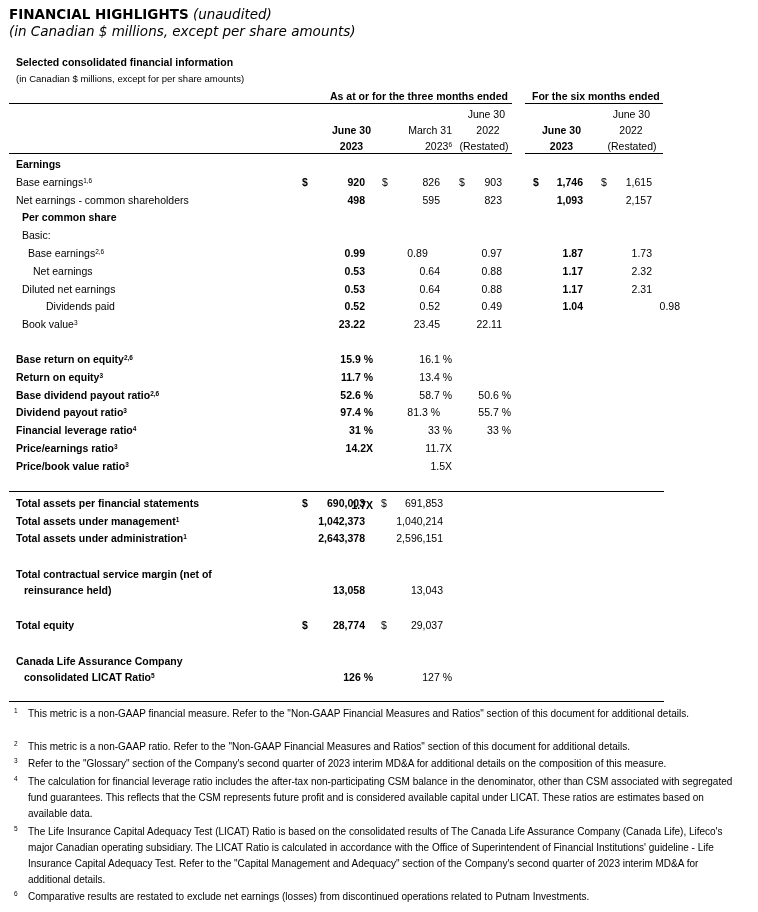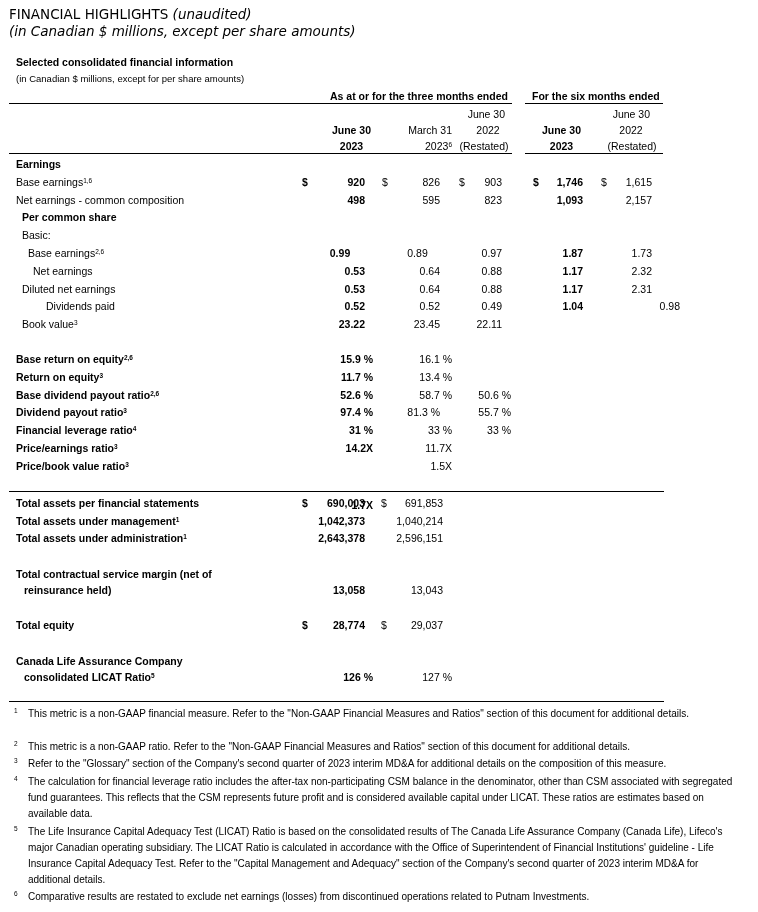--- a/index.html
+++ b/index.html
@@ -1,18 +1,18 @@
 <!DOCTYPE html>
 <html><head>
 <meta charset="utf-8">
 <style>
   html, body { margin: 0; padding: 0; background: #ffffff; }
   body { width: 758px; height: 912px; position: relative; overflow: hidden; color: #000; }
   .title { position: absolute; left: 9px; top: 6px; font-family: "DejaVu Sans", sans-serif; font-size: 13.5px; line-height: 17px; }
-  .title b { font-weight: normal; }
+  .title b { font-weight: bold; }
   .title i { font-style: italic; }
   .sub-title { position: absolute; left: 9px; top: 23px; font-family: "DejaVu Sans", sans-serif; font-size: 13.5px; font-style: italic; line-height: 17px; }
   .t { font-family: "Liberation Sans", sans-serif; font-size: 10.5px; position: absolute; white-space: nowrap; line-height: 13px; }
   .b { font-weight: bold; }
   .r { text-align: right; }
   .hr { position: absolute; height: 0; border-top: 1px solid #000; }
   sup { font-size: 6.5px; vertical-align: top; position: relative; top: -2px; }
   .fn { position: absolute; left: 14px; width: 722px; font-family: "Liberation Sans", sans-serif; font-size: 10px; line-height: 16px; }
   .fn .num { position: absolute; left: 0; top: -3px; font-size: 6.5px; }
   .fn .txt { margin-left: 14px; display: block; }
@@ -62,34 +62,34 @@
   <div class="t r" style="left:395px; width:45px; top:176px;">826</div>
   <div class="t" style="left:459px; top:176px;">$</div>
   <div class="t r" style="left:460px; width:42px; top:176px;">903</div>
   <div class="t b" style="left:533px; top:176px;">$</div>
   <div class="t b r" style="left:540px; width:43px; top:176px;">1,746</div>
   <div class="t" style="left:601px; top:176px;">$</div>
   <div class="t r" style="left:610px; width:42px; top:176px;">1,615</div>
 </div>
 
 <div>
-  <div class="t" style="left:16px; top:194px;">Net earnings - common composition</div>
+  <div class="t" style="left:16px; top:194px;">Net earnings - common shareholders</div>
   <div class="t b r" style="left:315px; width:50px; top:194px;">498</div>
   <div class="t r" style="left:395px; width:45px; top:194px;">595</div>
   <div class="t r" style="left:460px; width:42px; top:194px;">823</div>
   <div class="t b r" style="left:540px; width:43px; top:194px;">1,093</div>
   <div class="t r" style="left:610px; width:42px; top:194px;">2,157</div>
 </div>
 
 <div class="t b" style="left:22px; top:211px;">Per common share</div>
 <div class="t" style="left:22px; top:229px;">Basic:</div>
 
 <div>
   <div class="t" style="left:28px; top:247px;"><span>Base earnings</span><sup>2,6</sup></div>
-  <div class="t b r" style="left:315px; width:50px; top:247px;text-align:center;">0.99</div>
+  <div class="t b r" style="left:315px; width:50px; top:247px;">0.99</div>
   <div class="t r" style="left:395px; width:45px; top:247px;text-align:center;">0.89</div>
   <div class="t r" style="left:460px; width:42px; top:247px;">0.97</div>
   <div class="t b r" style="left:540px; width:43px; top:247px;">1.87</div>
   <div class="t r" style="left:610px; width:42px; top:247px;">1.73</div>
 </div>
 
 <div>
   <div class="t" style="left:33px; top:265px;">Net earnings</div>
   <div class="t b r" style="left:315px; width:50px; top:265px;">0.53</div>
   <div class="t r" style="left:395px; width:45px; top:265px;">0.64</div>

